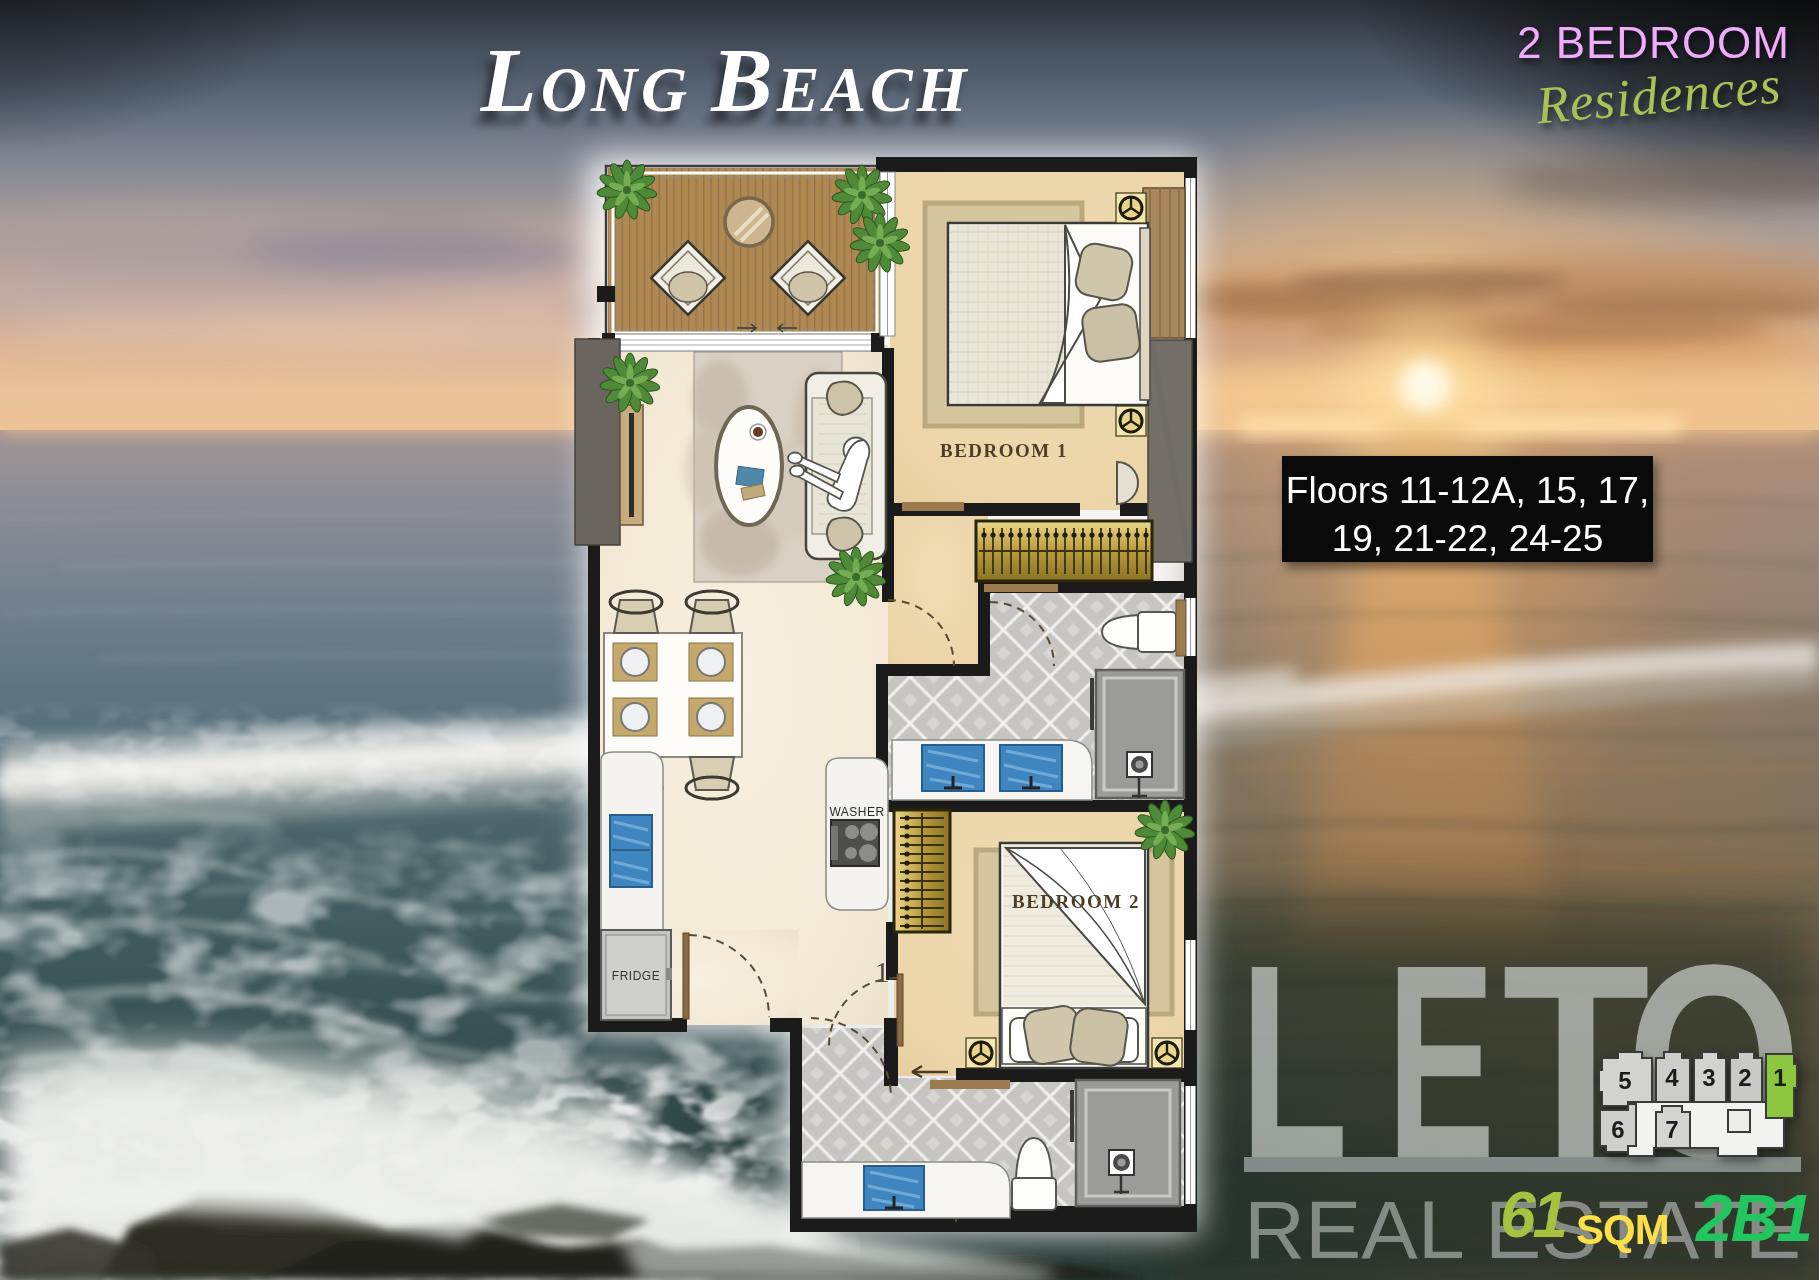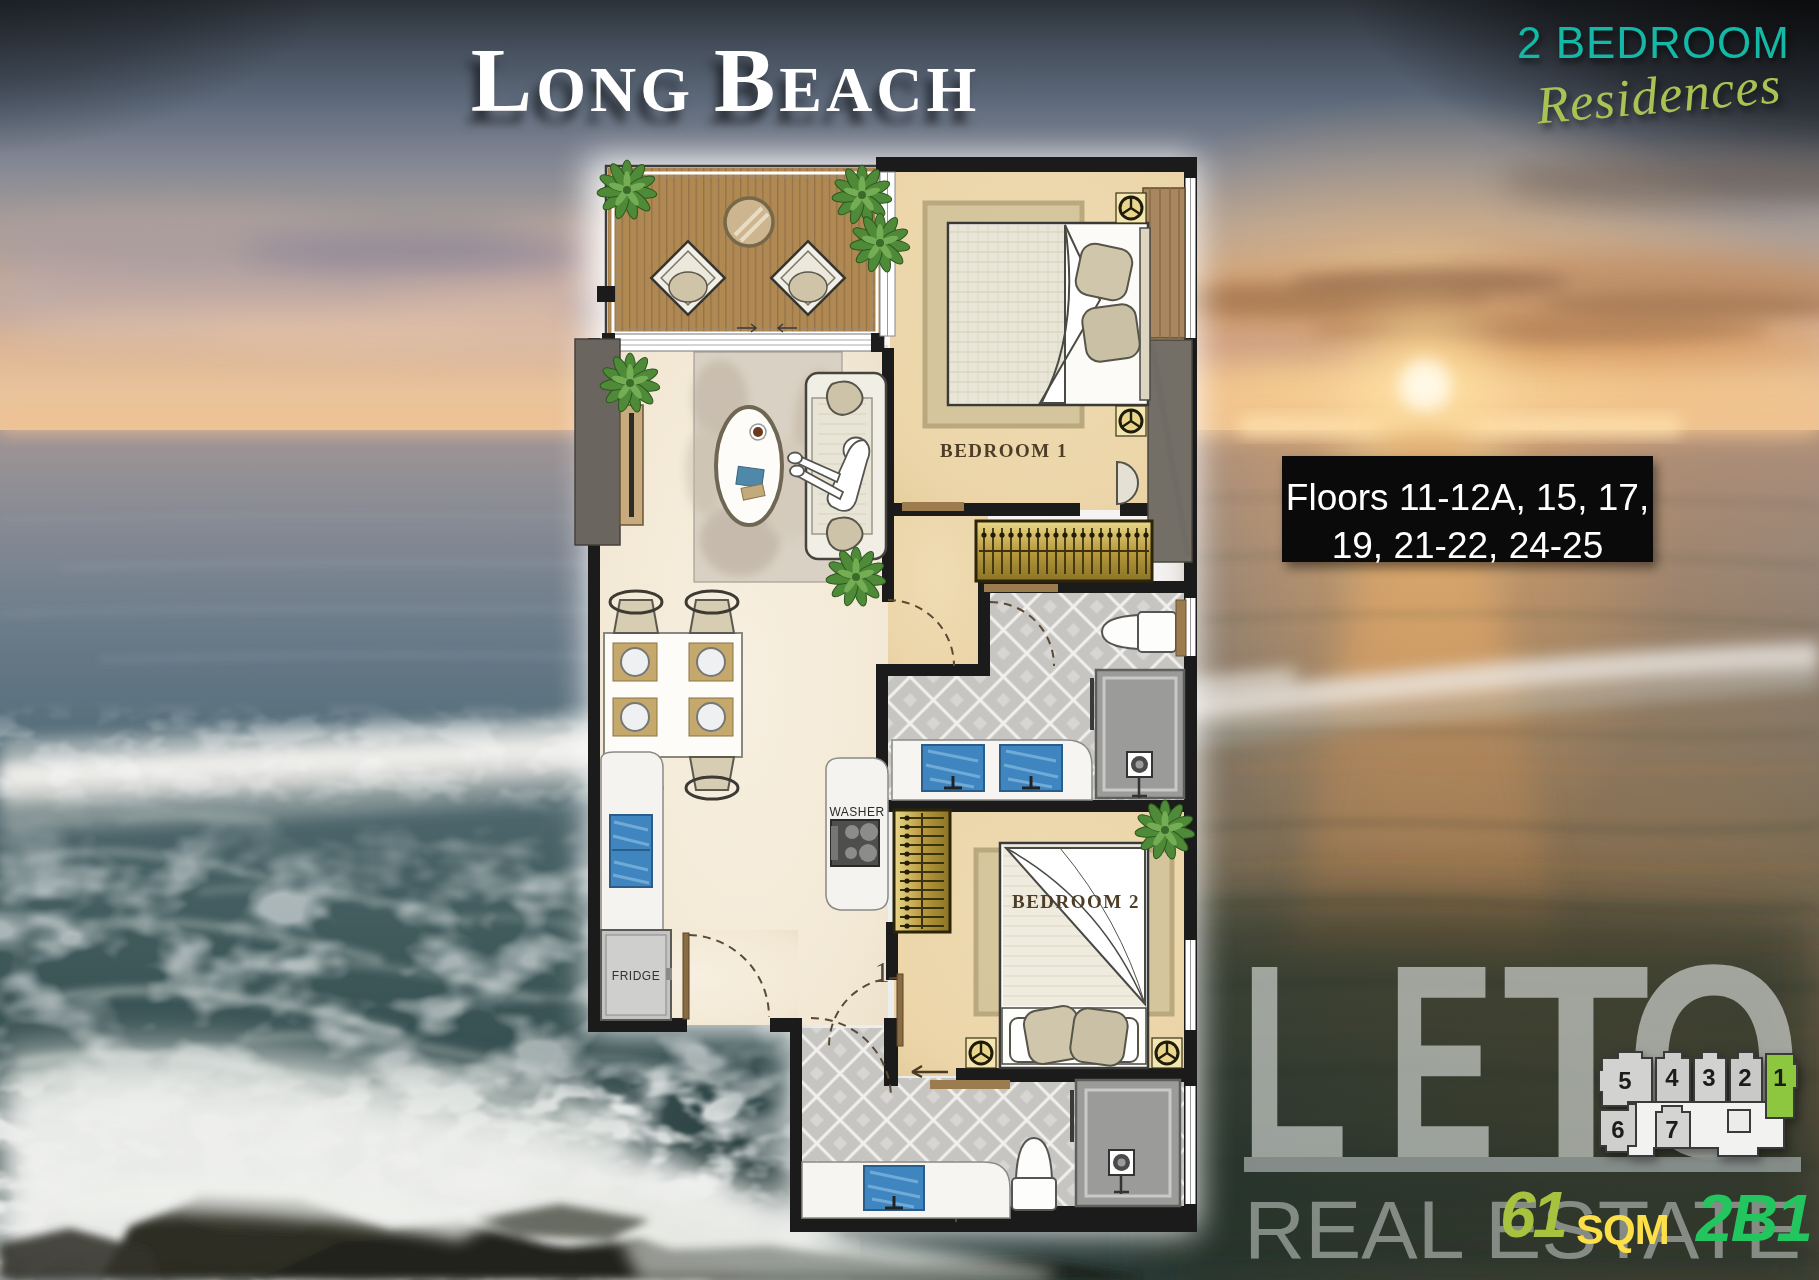--- a/index.html
+++ b/index.html
@@ -725,29 +725,29 @@
     </g>
     <circle cx="0" cy="0" r="4" fill="#3a6b2a"></circle>
   </g>
   <use href="#plant1" x="235" y="5"></use>
   <use href="#plant1" x="253" y="53"></use>
   <use href="#plant1" x="3" y="193"></use>
   <use href="#plant1" x="229" y="387"></use>
   <use href="#plant1" x="538" y="640"></use>
 </svg>
 
-<div class="abs" style="left:0;top:27px;width:1451px;text-align:center;">
+<div class="abs" style="left:0;top:27px;width:1451px;text-align:center;font-style:italic;">
   <span style="font-family:'Liberation Serif',serif;font-weight:700;color:#fff;font-size:64px;letter-spacing:4px;text-shadow:-6px 12px 10px rgba(0,0,0,.55);"><span style="font-size:92px;">L</span>ONG <span style="font-size:92px;">B</span>EACH</span>
 </div>
 
-<div class="abs" style="left:1190px;top:18px;width:600px;text-align:right;color:#14b8a6;font-size:44px;letter-spacing:1px;text-shadow:2px 4px 6px rgba(0,0,0,.6);">2 BEDROOM</div>
+<div class="abs" style="left:1190px;top:18px;width:600px;text-align:right;color:#f0abfc;font-size:44px;letter-spacing:1px;text-shadow:2px 4px 6px rgba(0,0,0,.6);">2 BEDROOM</div>
 
 <div class="abs" style="left:1190px;top:80px;width:592px;text-align:right;color:#a9c254;font-family:'Liberation Serif',serif;font-style:italic;font-size:53px;letter-spacing:1px;text-shadow:3px 5px 7px rgba(0,0,0,.55);transform:rotate(-5deg);">Residences</div>
 
-<div class="abs" style="left:1282px;top:456px;width:371px;height:106px;background:#0a0a0a;box-shadow:4px 6px 10px rgba(0,0,0,.45);color:#fff;text-align:center;font-size:37px;line-height:48px;padding-top:18px;box-sizing:border-box;white-space:nowrap;">Floors 11-12A, 15, 17,<br>19, 21-22, 24-25</div>
+<div class="abs" style="left:1282px;top:456px;width:371px;height:106px;background:#0a0a0a;box-shadow:4px 6px 10px rgba(0,0,0,.45);color:#fff;text-align:center;font-size:37px;line-height:48px;padding-top:11px;box-sizing:border-box;white-space:nowrap;">Floors 11-12A, 15, 17,<br>19, 21-22, 24-25</div>
 
 <svg class="abs" style="left:1230px;top:900px" width="589" height="380" viewBox="1230 900 589 380">
 
   <g fill="#d6dbd8" opacity=".65" font-family="Liberation Sans, sans-serif" font-weight="700" font-size="276">
     <text x="1240" y="1157" textLength="108" lengthAdjust="spacingAndGlyphs">L</text>
     <text x="1387" y="1157" textLength="108" lengthAdjust="spacingAndGlyphs">E</text>
     <text x="1502" y="1157" textLength="148" lengthAdjust="spacingAndGlyphs">T</text>
     <text x="1626" y="1157" textLength="176" lengthAdjust="spacingAndGlyphs">O</text>
   </g>
 

